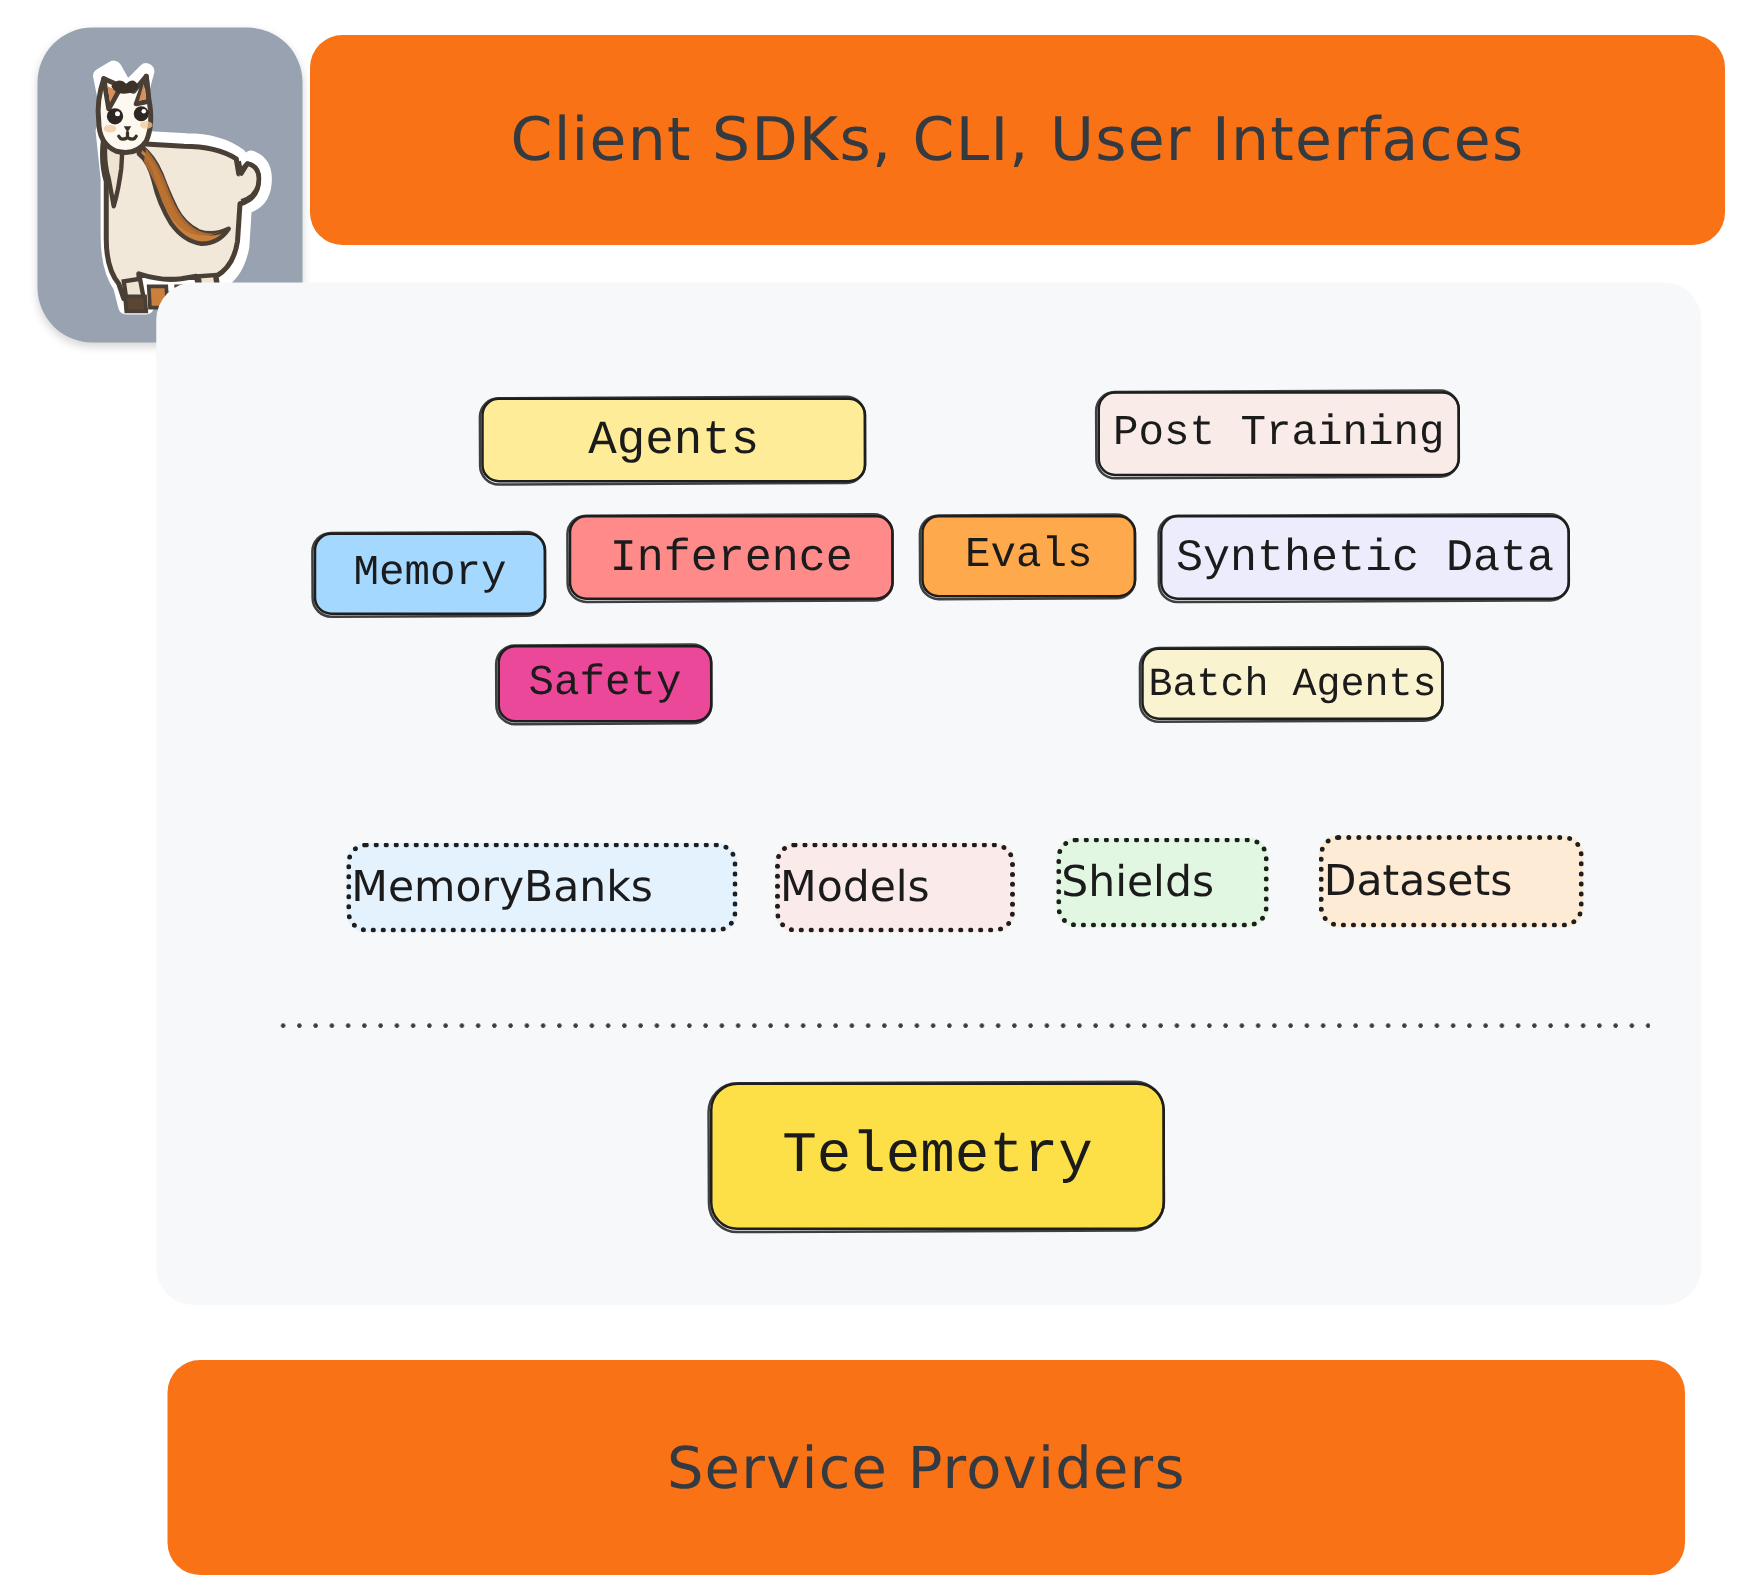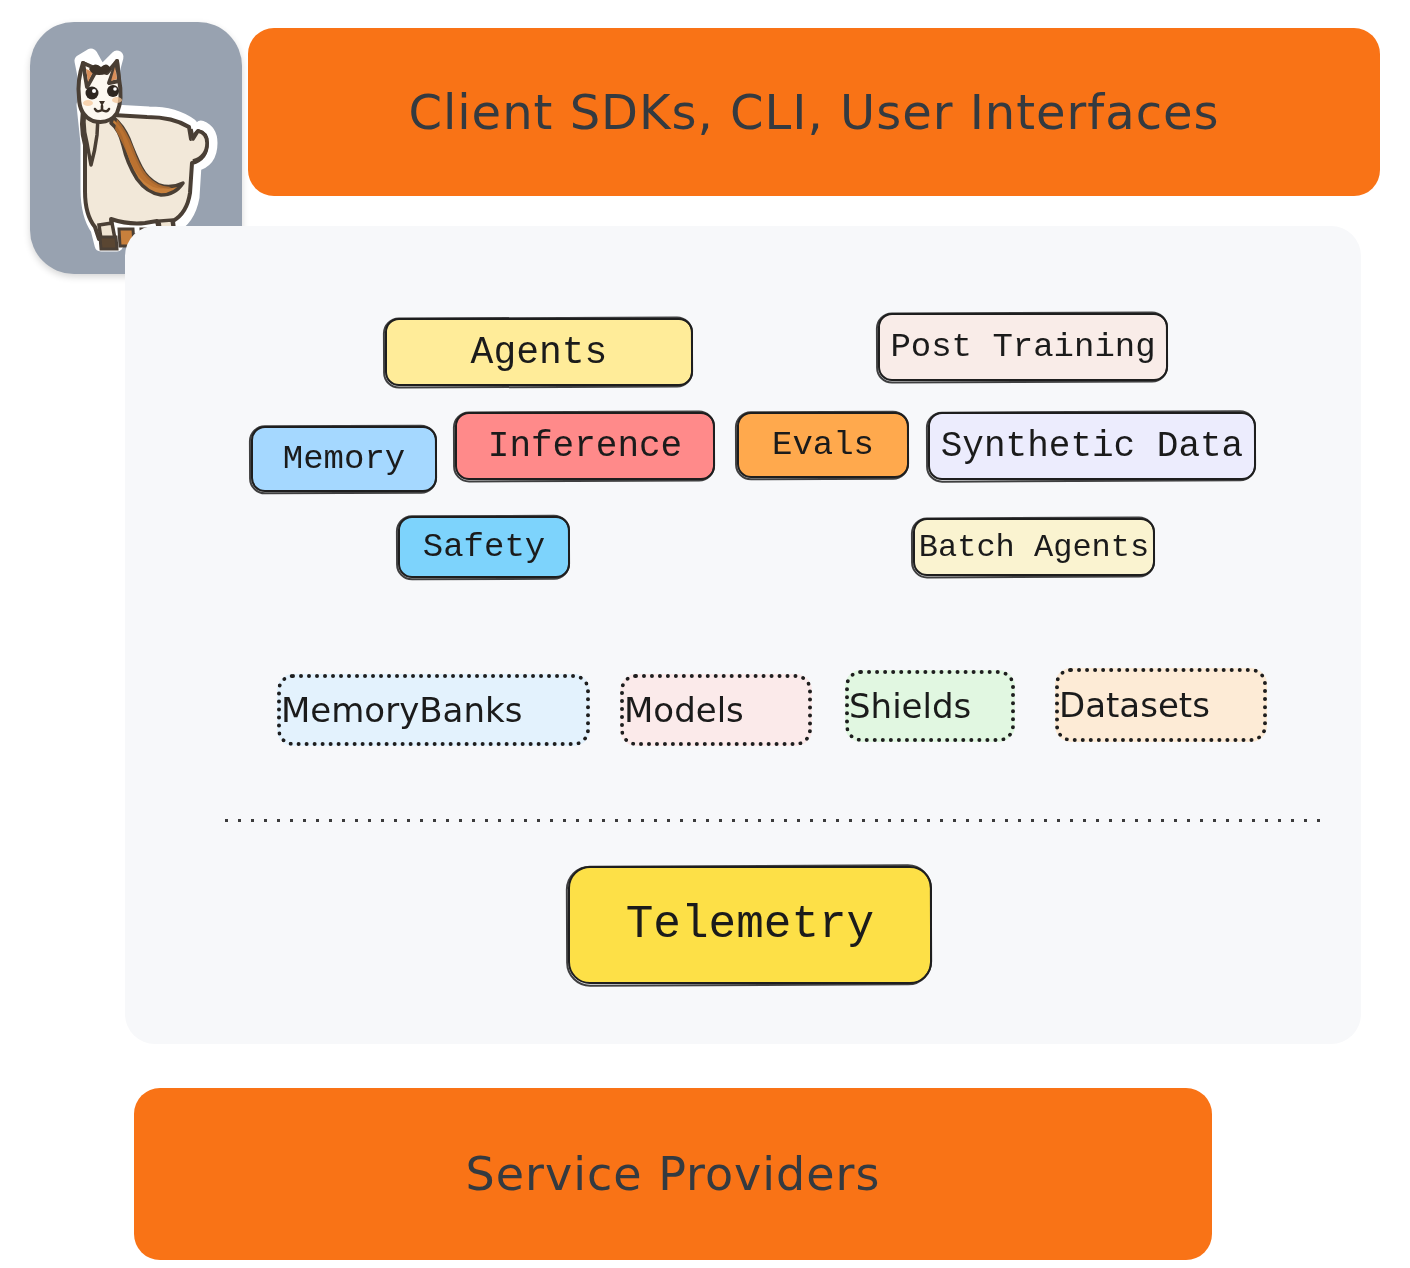--- a/index.html
+++ b/index.html
@@ -39,21 +39,21 @@
     top: 28px;
     width: 1132px;
     height: 168px;
   }
   #top-banner .banner-title {
     font-size: 48px;
   }
   #bottom-banner {
     left: 134px;
     top: 1088px;
-    width: 1078px;
+    width: 1214px;
     height: 172px;
   }
   #bottom-banner .banner-title {
     font-size: 46px;
   }
 
   
   #logo-tile {
     position: absolute;
     left: 30px;
@@ -143,21 +143,21 @@
 
   
   #box-agents            { left: 385px; top: 318px;  width: 308px; height: 68px; font-size: 38px; background: #ffec99; }
   #box-post-training     { left: 878px; top: 313px;  width: 290px; height: 68px; font-size: 34px; background: #f9ece8; }
 
   #box-memory            { left: 251px; top: 414px;  width: 186px; height: 66px; font-size: 34px; background: #a5d8ff; margin-top: 12px; }
   #box-inference         { left: 455px; top: 412px;  width: 260px; height: 68px; font-size: 36px; background: #ff8a8a; }
   #box-evals             { left: 737px; top: 412px;  width: 172px; height: 66px; font-size: 34px; background: #ffa94d; }
   #box-synthetic-data    { left: 928px; top: 412px;  width: 328px; height: 68px; font-size: 36px; background: #ececfd; }
 
-  #box-safety            { left: 398px; top: 516px;  width: 172px; height: 62px; font-size: 34px; background: #7dd3fc; }
+  #box-safety            { left: 398px; top: 516px;  width: 172px; height: 62px; font-size: 34px; background: #ec4899; }
   #box-batch-inference   { left: 605px; top: 516px;  width: 280px; height: 62px; font-size: 32px; background: #fdeeee; }
   #box-batch-agents      { left: 913px; top: 518px;  width: 242px; height: 58px; font-size: 32px; background: #faf3d0; }
 
   #box-memorybanks       { left: 277px; top: 674px;  width: 313px; height: 72px; background: #e3f2fd; }
   #box-models            { left: 620px; top: 674px;  width: 192px; height: 72px; background: #fbeaea; }
   #box-shields           { left: 845px; top: 670px;  width: 170px; height: 72px; background: #e1f7e1; }
   #box-datasets          { left: 1055px; top: 668px; width: 212px; height: 74px; background: #fdebd6; }
 
   #box-telemetry {
     left: 568px; top: 866px; width: 364px; height: 118px;

